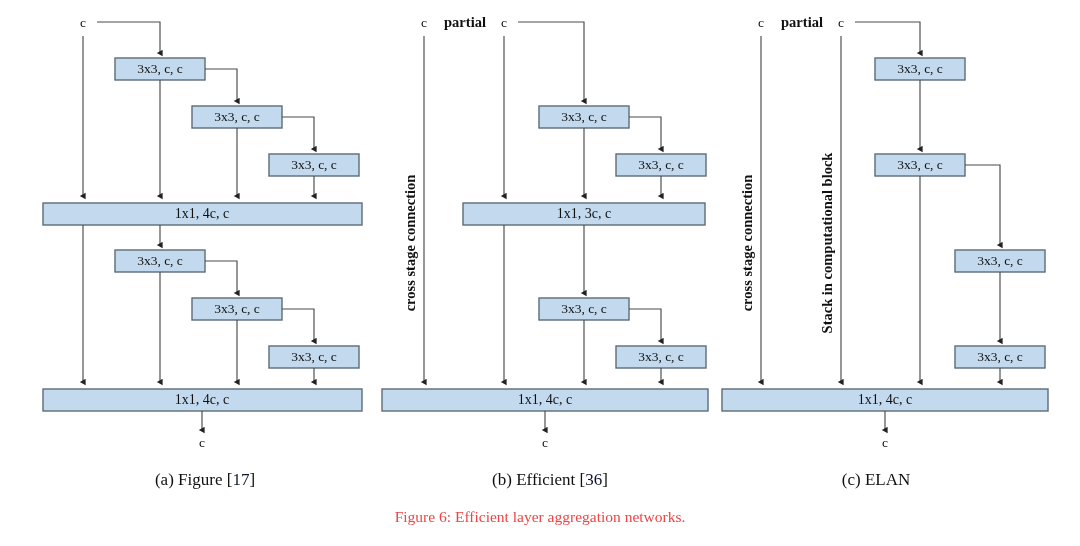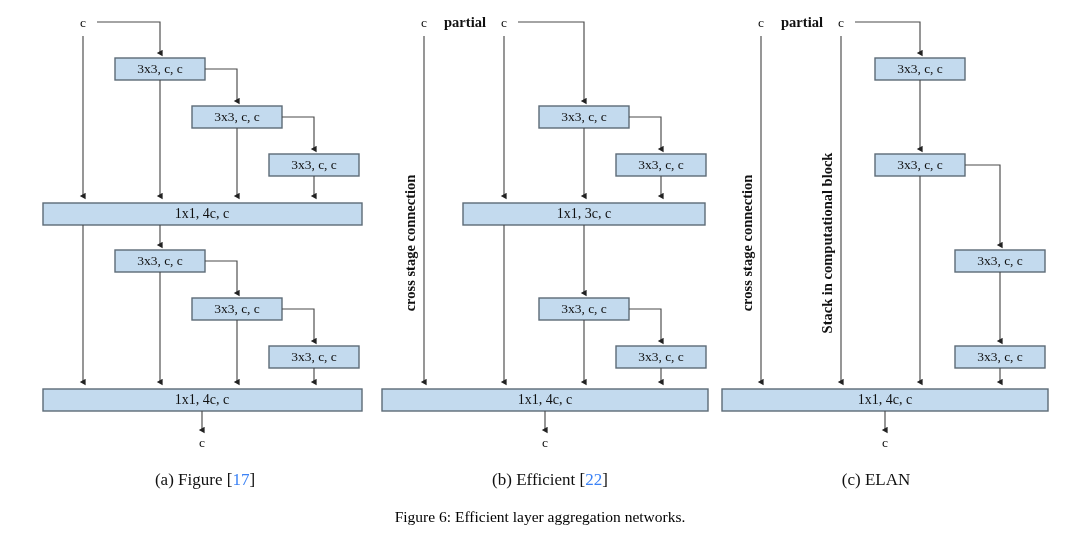--- a/index.html
+++ b/index.html
@@ -76,31 +76,31 @@
   }
   .panel-caption {
     position: absolute;
     font-family: "Liberation Serif", "DejaVu Serif", serif;
     font-size: 17px;
     color: #101010;
     white-space: nowrap;
     text-align: center;
   }
   .cite {
-    color: #3b82f6;
+    color: #0f172a;
   }
   #figure-caption {
     position: absolute;
     left: 0;
     top: 508px;
     width: 1080px;
     text-align: center;
     font-family: "Liberation Serif", "DejaVu Serif", serif;
     font-size: 15.5px;
-    color: #000000;
+    color: #ef4444;
   }
 </style>
 </head>
 <body>
 
 <div id="figure-root">
 
   <svg id="diagram" viewBox="0 0 1080 546">
     <defs>
       <marker id="arrowhead" markerWidth="7" markerHeight="7" refX="3.2" refY="3.0" orient="auto" markerUnits="userSpaceOnUse">
@@ -279,21 +279,21 @@
       <path class="edge" d="M885,411 L885,430" marker-end="url(#arrowhead)"></path>
       <text class="node-label" x="885" y="444">c</text>
     </g>
   </svg>
 
   <div class="panel-caption" style="left:120px; top:470px; width:170px;">
     <span>(a) Figure</span><span> [</span><span class="cite">17</span><span>]</span>
   </div>
 
   <div class="panel-caption" style="left:455px; top:470px; width:190px;">
-    <span>(b) Efficient</span><span> [</span><span class="cite">22</span><span>]</span>
+    <span>(b) Efficient</span><span> [</span><span class="cite">36</span><span>]</span>
   </div>
 
   <div class="panel-caption" style="left:796px; top:470px; width:160px;">
     <span>(c) ELAN</span>
   </div>
 
   <div id="figure-caption">
     <span>Figure 6: Efficient layer aggregation networks.</span>
   </div>
 

